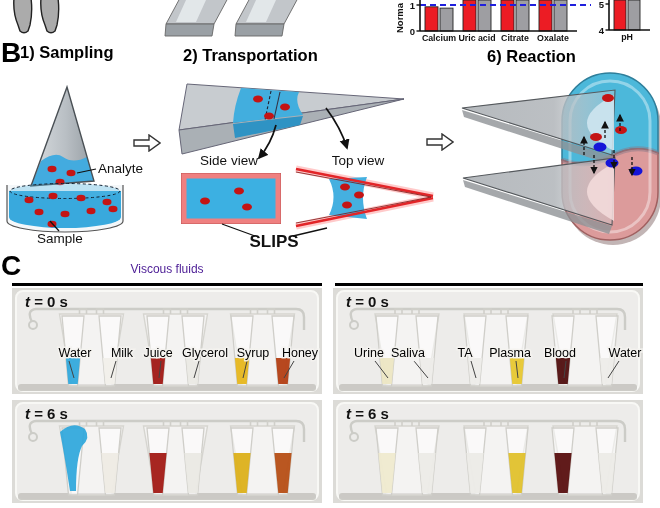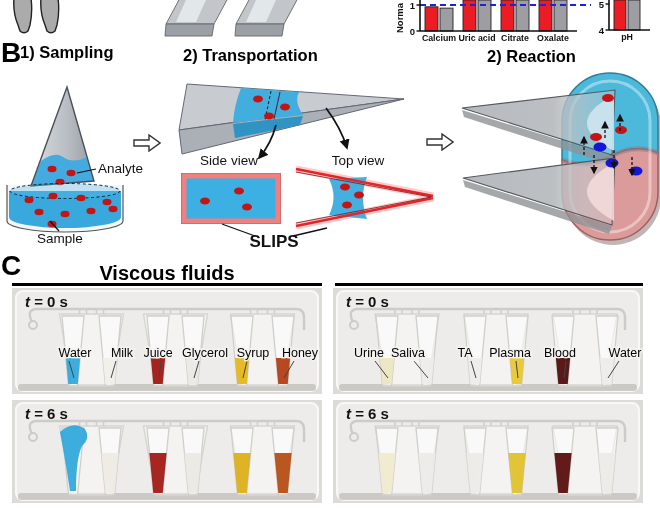--- a/index.html
+++ b/index.html
@@ -2,21 +2,21 @@
 <html><head>
 <meta charset="utf-8">
 <style>
   *{margin:0;padding:0;box-sizing:border-box}
   html,body{background:#fff}
   body{width:660px;height:508px;font-family:"Liberation Sans",sans-serif}
   .stage{position:relative;width:660px;height:508px;background:#fff;overflow:hidden}
   .abs{position:absolute}
   .plabel{position:absolute;font-weight:bold;font-size:28px;color:#000;line-height:1}
   .steptitle{position:absolute;font-weight:bold;font-size:16.5px;color:#000;white-space:nowrap}
-  .gheader{position:absolute;font-weight:bold;font-size:20px;color:#000000;text-align:center}
+  .gheader{position:absolute;font-weight:normal;font-size:12px;color:#4c1d95;text-align:center}
   .hline{position:absolute;height:3px;background:#000}
   svg{font-family:"Liberation Sans",sans-serif}
   svg text{fill:#111}
   .bt{font-size:8.8px;font-weight:bold}
   .yt{font-size:9.5px;font-weight:bold}
   .yl{font-size:9.5px;font-weight:bold}
   .ann{font-size:13.5px}
   .slips{font-size:17px;font-weight:bold}
   .tlabel{font-size:15px;font-weight:bold}
   .flabel{font-size:12.5px;fill:#000;paint-order:stroke;stroke:rgba(244,243,240,.85);stroke-width:3px}
@@ -74,21 +74,21 @@
       <line x1="11" y1="30" x2="52" y2="30" stroke="#111" stroke-width="1.6"></line>
       <line x1="7.5" y1="30" x2="11" y2="30" stroke="#111" stroke-width="1.4"></line>
       <text class="yt" x="6" y="33.5" text-anchor="end">4</text>
       <line x1="7.5" y1="4" x2="11" y2="4" stroke="#111" stroke-width="1.4"></line>
       <text class="yt" x="6" y="7.5" text-anchor="end">5</text>
     </svg>
 
   <div class="plabel" style="left:1px;top:39px">B</div>
   <div class="steptitle" style="left:20px;top:43px">1) Sampling</div>
   <div class="steptitle" style="left:183px;top:46px">2) Transportation</div>
-  <div class="steptitle" style="left:487px;top:47px">2) Reaction</div>
+  <div class="steptitle" style="left:487px;top:47px">6) Reaction</div>
 
   <svg class="abs" style="left:5px;top:85px;width:158px;height:162px" viewBox="0 0 158 162">
     <defs>
       <linearGradient id="cg" x1="0" y1="0" x2="1" y2="0">
         <stop offset="0" stop-color="#d9dde0"></stop>
           <stop offset="0.55" stop-color="#b9bfc4"></stop>
         <stop offset="1" stop-color="#969da3"></stop>
       </linearGradient>
     </defs>
     <g>

